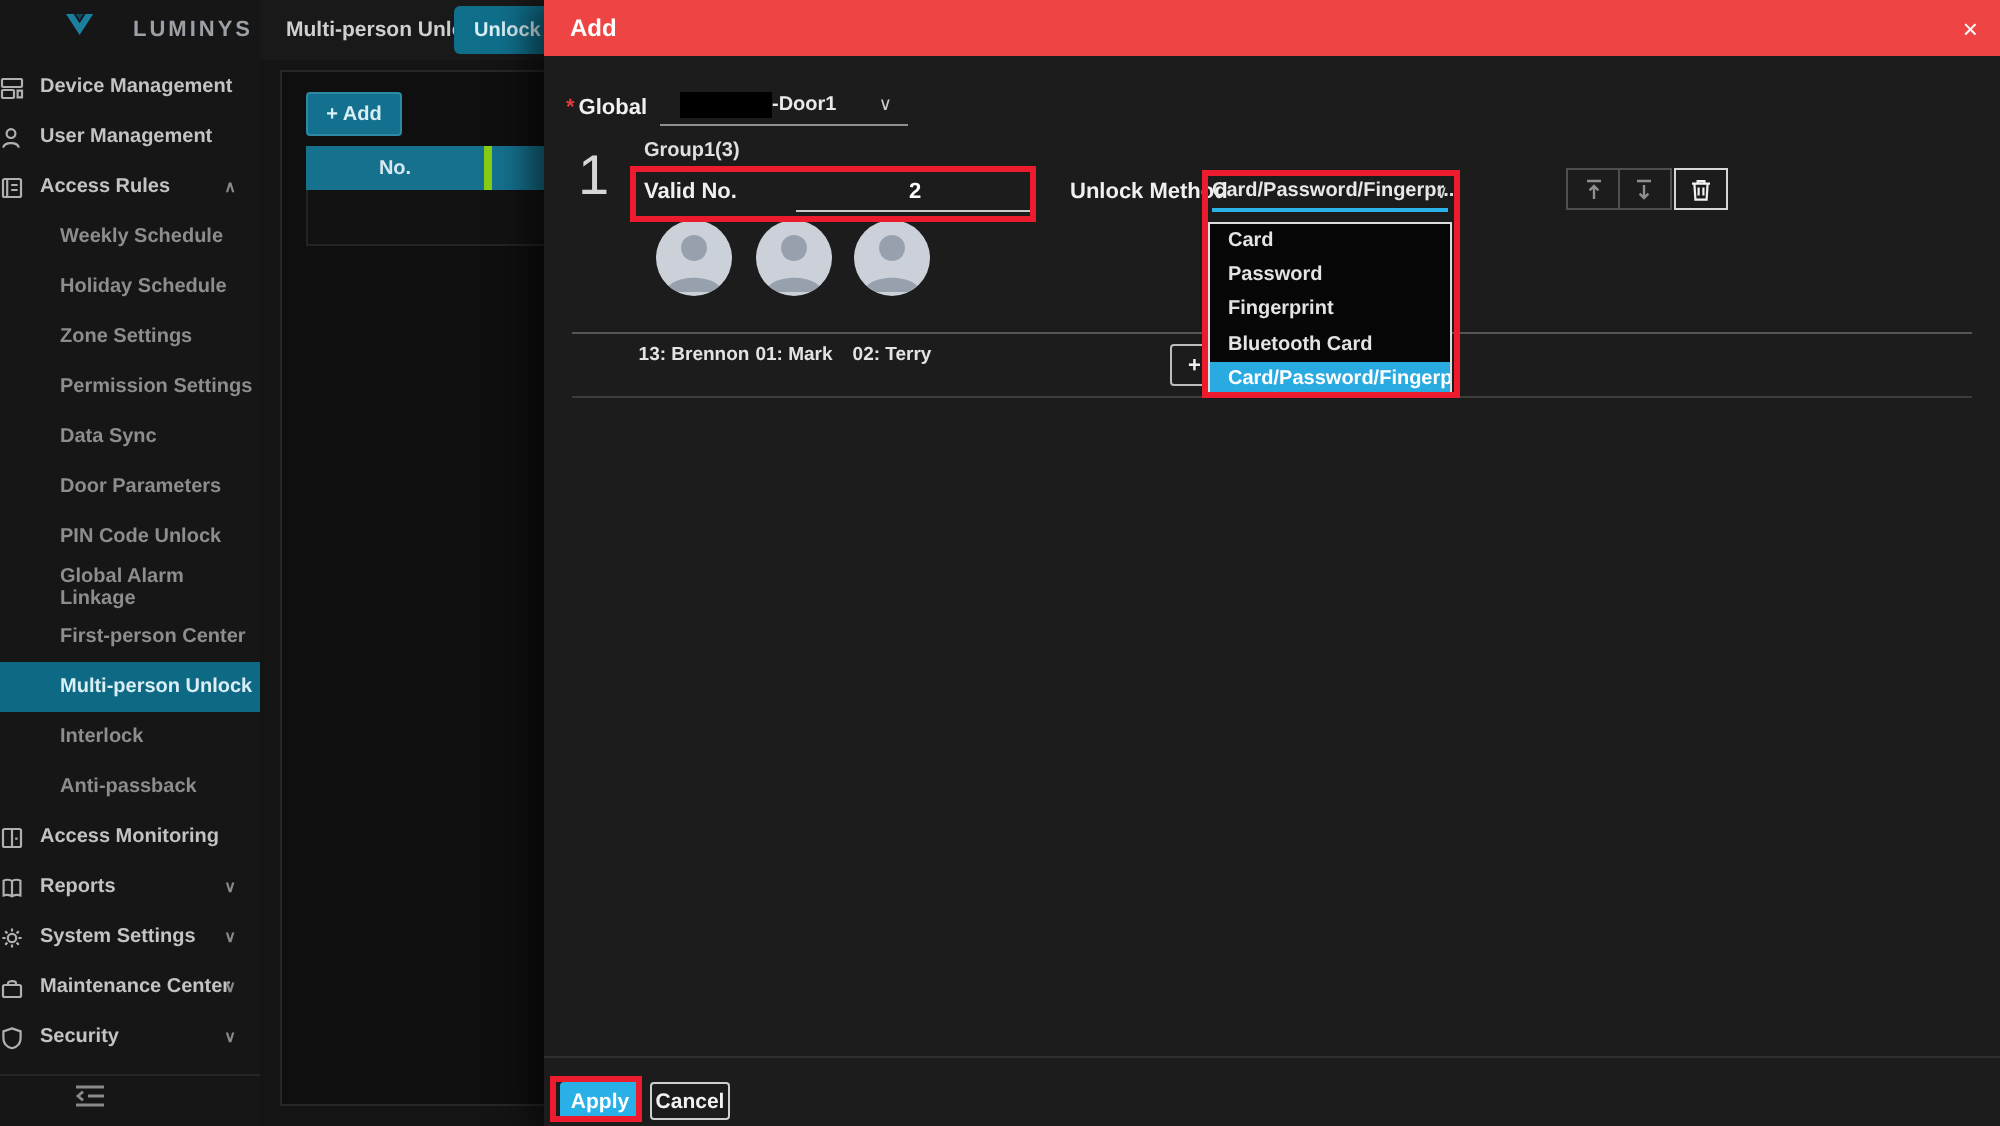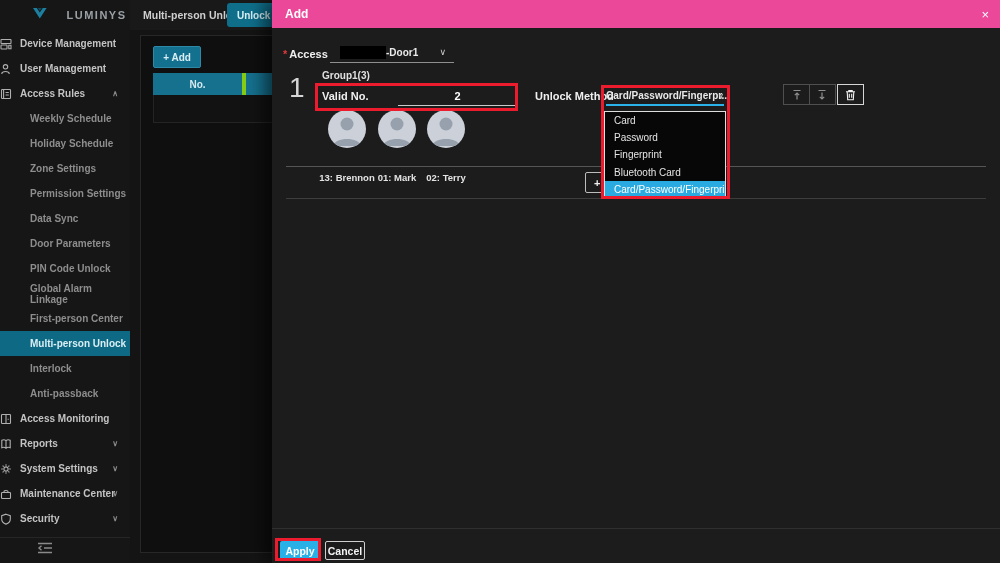--- a/index.html
+++ b/index.html
@@ -26,21 +26,21 @@
   #topbar-tab { position:absolute; left:13px; top:0; height:30px; display:flex; align-items:center; color:#cfcfcf; font-size:10.5px; font-weight:bold; }
   #topbar-btn { position:absolute; left:97px; top:3px; width:96px; height:24px; background:#0f6f8b; border-radius:3px; color:#d9f0f8; font-size:10px; font-weight:bold; display:flex; align-items:center; padding-left:10px; }
   #bg-panel { position:absolute; left:140px; top:35px; width:852px; height:518px; background:#0f0f0f; border:1px solid #272727; z-index:1; }
   #bg-add-btn { position:absolute; left:12px; top:10px; width:48px; height:22px; background:#13708e; border:1px solid #2d89a6; border-radius:2px; color:#d9eef5; font-size:10px; font-weight:bold; display:flex; align-items:center; justify-content:center; }
   #bg-table-head { position:absolute; left:12px; top:37px; width:380px; height:22px; background:#15718e; display:flex; }
   #bg-col-no { width:93px; display:flex; align-items:center; justify-content:center; color:#d6e9f0; font-size:10px; font-weight:bold; border-right:4px solid #84cc16; }
   #bg-empty-row { position:absolute; left:12px; top:59px; width:380px; height:28px; background:#121212; border:1px solid #242424; border-top:none; }
 
   
   #modal { position:absolute; left:272px; top:0; width:728px; height:563px; background:#1c1c1c; z-index:5; box-shadow:-8px 0 16px rgba(0,0,0,.55); }
-  #modal-header { position:absolute; left:0; top:0; width:728px; height:28px; background:#ec4899; }
+  #modal-header { position:absolute; left:0; top:0; width:728px; height:28px; background:#ef4444; }
   #modal-title { position:absolute; left:13px; top:0; height:28px; display:flex; align-items:center; color:#fff; font-size:12px; font-weight:bold; }
   #modal-close { position:absolute; right:11px; top:0; height:28px; display:flex; align-items:center; color:#f6fdff; font-size:13px; cursor:default; }
 
   #device-label { position:absolute; left:11px; top:48px; font-size:11px; font-weight:bold; color:#f0f0f0; }
   .req { color:#e23b3b; margin-right:2px; }
   #device-select { position:absolute; left:58px; top:42px; width:124px; height:21px; border-bottom:1px solid #8f8f8f; display:flex; align-items:center; }
   #device-redaction { width:46px; height:13px; background:#000; margin-left:10px; }
   #device-value { color:#e9e9e9; font-size:10px; font-weight:bold; }
   #device-chevron { position:absolute; right:8px; color:#cfcfcf; font-size:9px; }
 
@@ -51,21 +51,21 @@
 
   .avatar { position:absolute; top:110px; width:38px; height:38px; border-radius:50%; background:#ccd1d9; overflow:hidden; }
   .avatar svg { display:block; }
   .member-name { position:absolute; top:149px; width:74px; text-align:center; color:#e3e3e3; font-size:9.5px; font-weight:bold;margin-top:23px; }
 
   #unlock-label { position:absolute; left:263px; top:90px; font-size:11px; font-weight:bold; color:#f0f0f0; }
   #dd-trigger { position:absolute; left:334px; top:87px; width:118px; height:19px; border-bottom:2px solid #2bb3e9; display:flex; align-items:center; }
   #dd-value { color:#e8e8e8; font-size:10px; font-weight:bold; white-space:nowrap; }
   #dd-chevron { position:absolute; right:0; color:#cfcfcf; font-size:9px; }
   #dd-list { position:absolute; left:332px; top:111px; width:122px; background:#070707; border:1px solid #dedede; z-index:10; }
-  .dd-option { height:17.2px; display:flex; align-items:center; padding-left:9px; color:#e4e4e4; font-size:10px; font-weight:normal; white-space:nowrap; overflow:hidden; }
+  .dd-option { height:17.2px; display:flex; align-items:center; padding-left:9px; color:#e4e4e4; font-size:10px; font-weight:bold; white-space:nowrap; overflow:hidden; }
   .dd-option.selected { background:#29abe2; color:#fff; }
 
   .mini-btn { position:absolute; top:84px; width:27px; height:21px; border:1px solid #4f4f4f; display:flex; align-items:center; justify-content:center; background:transparent; }
   #btn-move-top { left:511px; }
   #btn-move-bottom { left:537px; border-left:none; }
   #btn-delete { left:565px; border:1px solid #d6d6d6; }
 
   .hr1 { position:absolute; left:14px; top:166px; width:700px; height:1px; background:#555; }
   #add-group-btn { position:absolute; left:313px; top:172px; width:62px; height:21px; border:1px solid #bdbdbd; border-radius:2px; color:#f0f0f0; font-size:11px; font-weight:bold; display:flex; align-items:center; padding-left:8px; background:#1c1c1c; z-index:6; }
   .hr2 { position:absolute; left:14px; top:198px; width:700px; height:1px; background:#3d3d3d; }
@@ -234,21 +234,21 @@
     <div id="bg-empty-row"></div>
   </div>
 
   <div id="modal">
     <div id="modal-header">
       <div id="modal-title">Add</div>
       <div id="modal-close">×</div>
     </div>
 
     <div id="device-label">
-      <span class="req">*</span><span>Access</span>
+      <span class="req">*</span><span>Global</span>
     </div>
     <div id="device-select">
       <span id="device-redaction"></span>
       <span id="device-value">-Door1</span>
       <span id="device-chevron">∨</span>
     </div>
 
     <div id="group-index">1</div>
     <div id="group-name">Group1(3)</div>
     <div id="validno-label">Valid No.</div>

